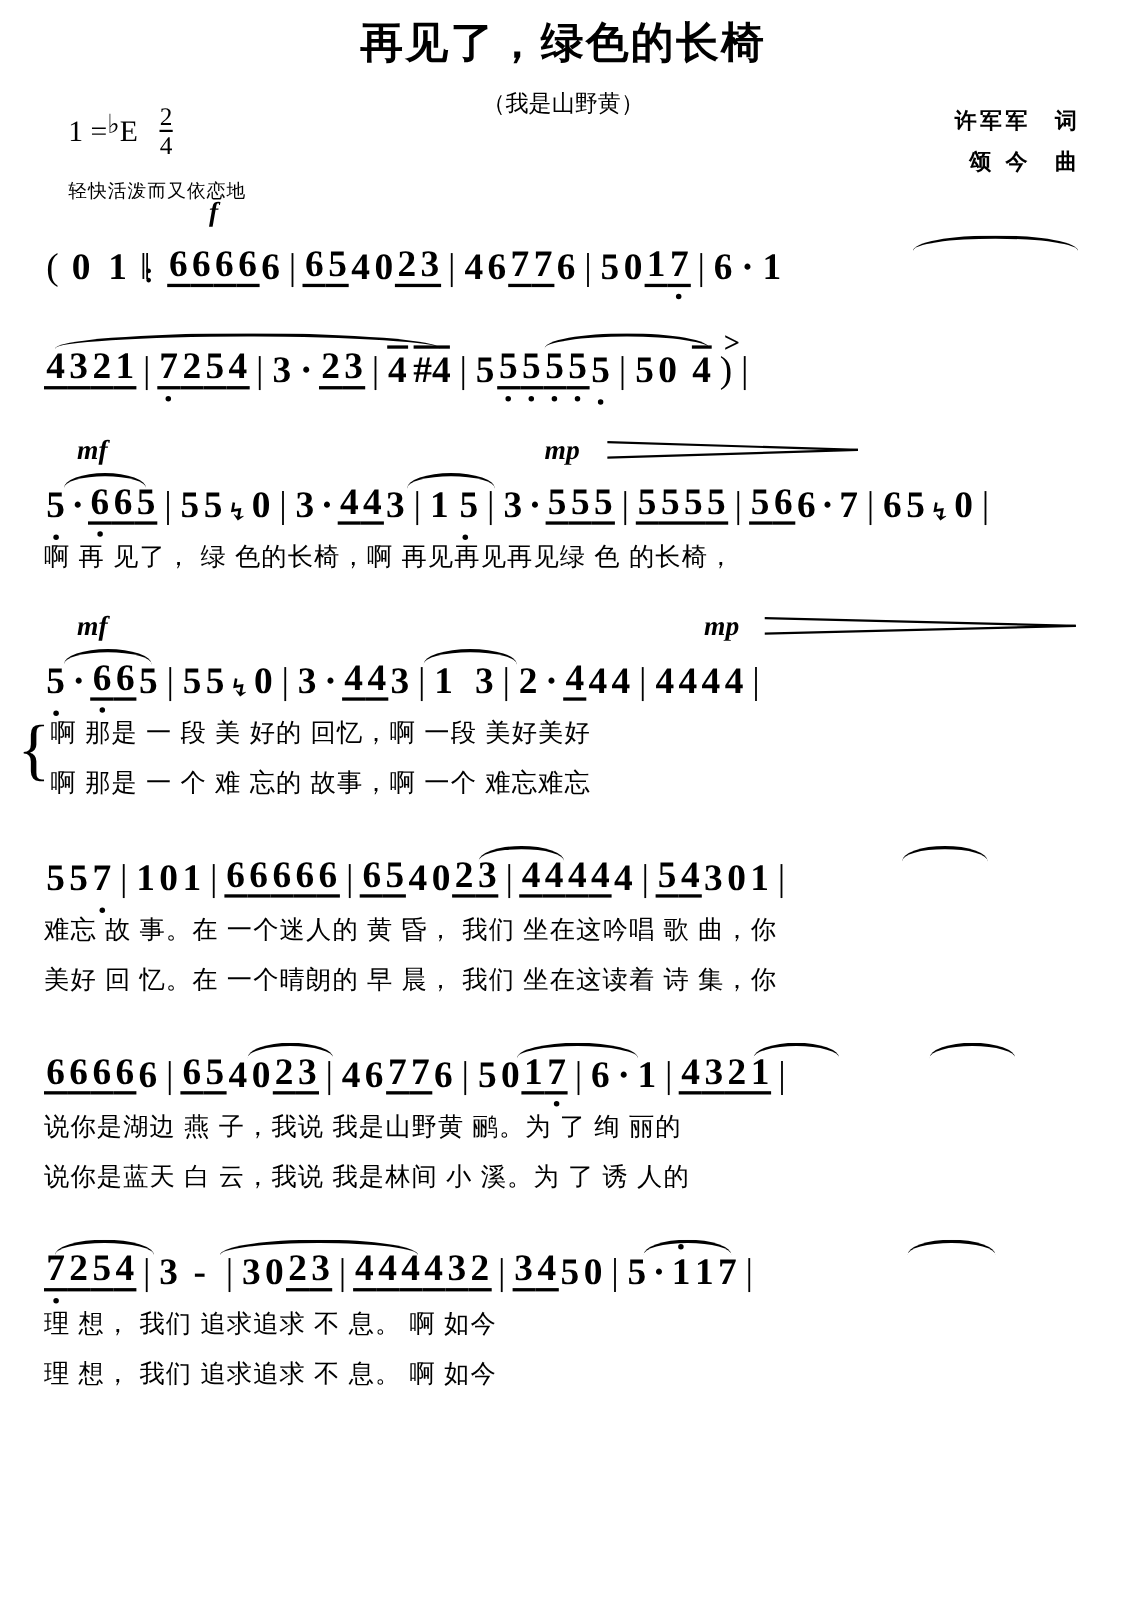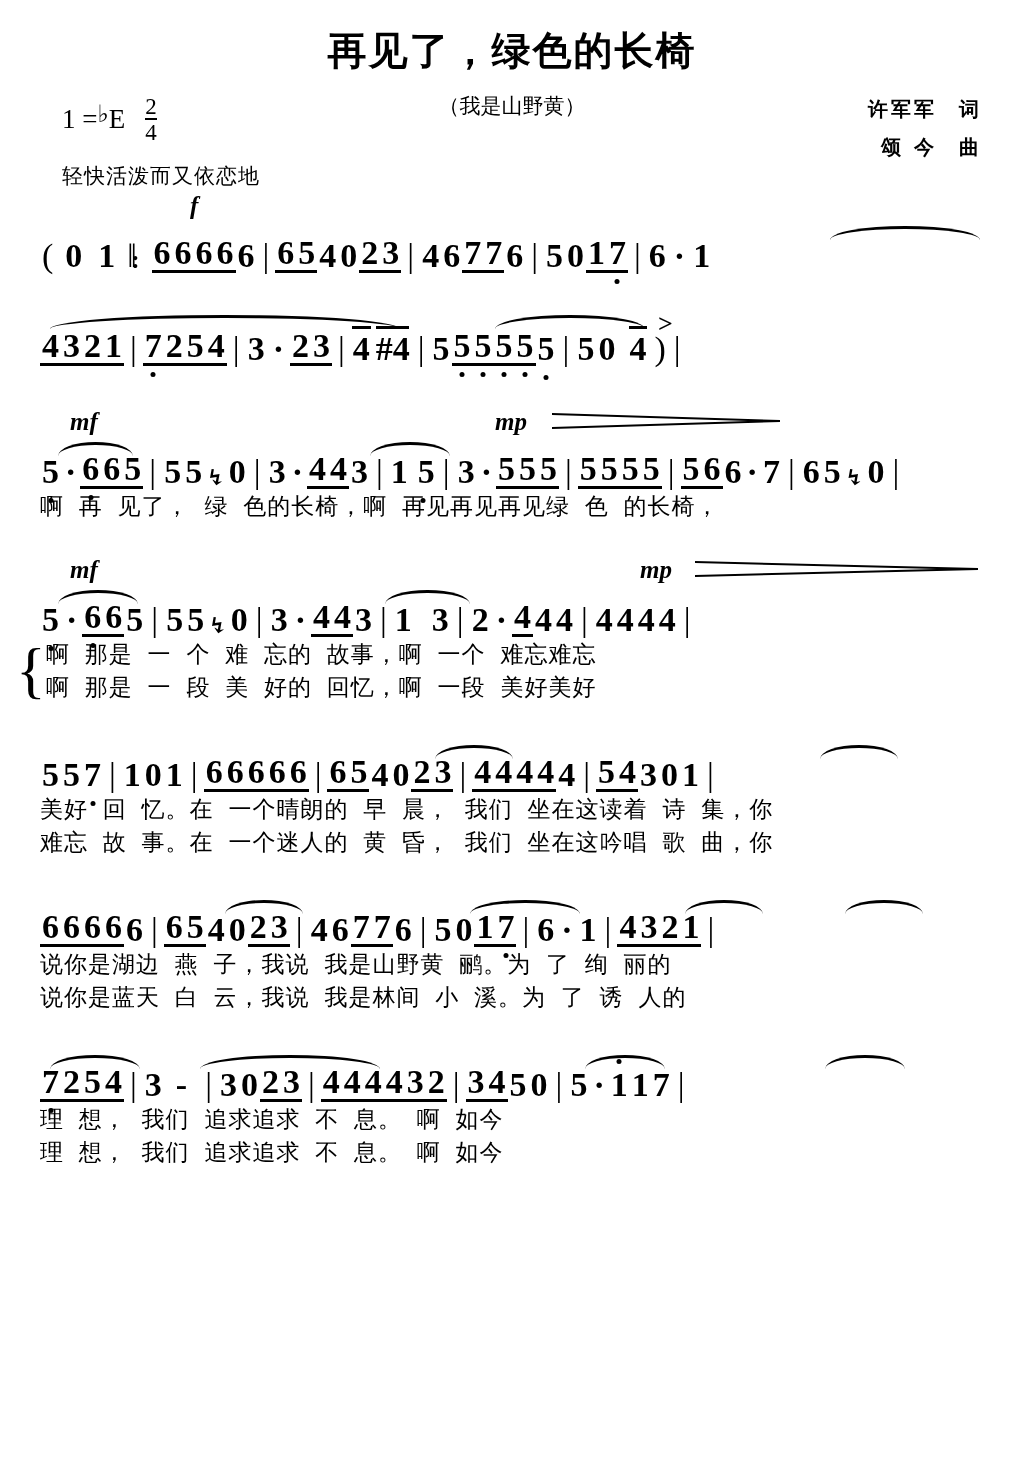--- a/index.html
+++ b/index.html
@@ -20,21 +20,21 @@
     width: 1024px;
     height: 1471px;
   }
 
   
   .title {
     text-align: center;
     font-size: 39px;
     font-weight: bold;
     letter-spacing: 2px;
-    padding-top: 24px;
+    padding-top: 12px;
     font-family: "DejaVu Sans", "Liberation Sans", sans-serif;
   }
   .subtitle {
     text-align: center;
     font-size: 21px;
     margin-top: 14px;
     font-family: "DejaVu Sans", "Liberation Sans", sans-serif;
   }
   .credits {
     position: absolute;
@@ -69,21 +69,21 @@
   .keysig .meter .num { display: block; }
   .keysig .meter .den {
     display: block;
     border-top: 2px solid #000;
     padding-top: 1px;
   }
   .tempo {
     position: absolute;
     left: 62px;
     top: 162px;
-    font-size: 21px;
+    font-size: 17px;
     font-family: "DejaVu Sans", "Liberation Sans", sans-serif;
     letter-spacing: 1px;
   }
 
   
   .system {
     position: relative;
     margin: 0 40px;
   }
   .noterow {
@@ -99,25 +99,25 @@
   .dynrow {
     font-style: italic;
     font-weight: bold;
     font-size: 25px;
     font-family: "Liberation Serif", serif;
     height: 26px;
     position: relative;
   }
   .dynrow span { position: absolute; }
   .lyricrow {
-    font-family: Liberation Mono, monospace;
+    font-family: Liberation Sans, sans-serif;
     font-size: 23px;
     white-space: nowrap;
     letter-spacing: 1px;
-    margin-top: 2px;
+    margin-top: 14px;
   }
   .bar { padding: 0 6px; font-weight: normal; }
   .n { position: relative; padding: 0 2px; }
   
   .u1 { border-bottom: 3px solid #000; }
   
   .dotlow::after {
     content: "";
     position: absolute;
     left: 50%;
@@ -378,22 +378,22 @@
         <span class="n">4</span>
       <span class="bar">|</span>
       <span class="n">4</span>
         <span class="n">4</span>
         <span class="n">4</span>
         <span class="n">4</span>
       <span class="bar">|</span>
     </div>
     <div style="position:relative;">
       <span style="position:absolute; left:-24px; top:8px; font-size:62px; line-height:0.75; font-family:'Liberation Serif',serif;">{</span>
+      <div class="lyricrow" style="margin-left:6px;">啊 那是 一 段 美 好的 回忆，啊 一段 美好美好</div>
       <div class="lyricrow" style="margin-left:6px;">啊 那是 一 个 难 忘的 故事，啊 一个 难忘难忘</div>
-      <div class="lyricrow" style="margin-left:6px;">啊 那是 一 段 美 好的 回忆，啊 一段 美好美好</div>
     </div>
   </div>
 
   <div class="system" style="margin-top:40px;">
     <div class="crow" style="height:14px;">
       <div class="slur" style="left:395px; width:78px; top:2px;"></div>
       <div class="slur" style="left:780px; width:78px; top:2px;"></div>
     </div>
     <div class="noterow" style="margin-top:-2px;">
       <span class="n">5</span>
@@ -423,22 +423,22 @@
         <span class="n u1">4</span>
         <span class="n">4</span>
       <span class="bar">|</span>
       <span class="n u1">5</span>
         <span class="n u1">4</span>
         <span class="n">3</span>
         <span class="n">0</span>
         <span class="n">1</span>
       <span class="bar">|</span>
     </div>
+    <div class="lyricrow">难忘 故 事。在 一个迷人的 黄 昏， 我们 坐在这吟唱 歌 曲，你</div>
     <div class="lyricrow">美好 回 忆。在 一个晴朗的 早 晨， 我们 坐在这读着 诗 集，你</div>
-    <div class="lyricrow">难忘 故 事。在 一个迷人的 黄 昏， 我们 坐在这吟唱 歌 曲，你</div>
   </div>
 
   <div class="system" style="margin-top:40px;">
     <div class="crow" style="height:14px;">
       <div class="slur" style="left:185px; width:78px; top:2px;"></div>
       <div class="slur" style="left:430px; width:110px; top:2px;"></div>
       <div class="slur" style="left:645px; width:78px; top:2px;"></div>
       <div class="slur" style="left:805px; width:78px; top:2px;"></div>
     </div>
     <div class="noterow" style="margin-top:-2px;">

